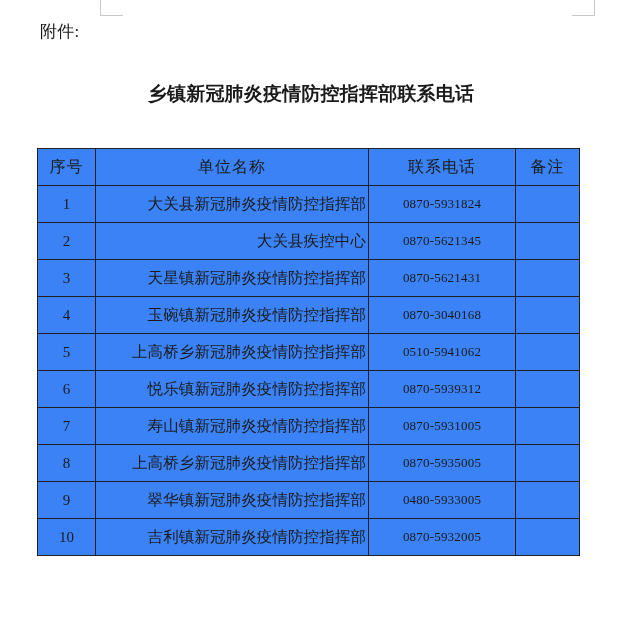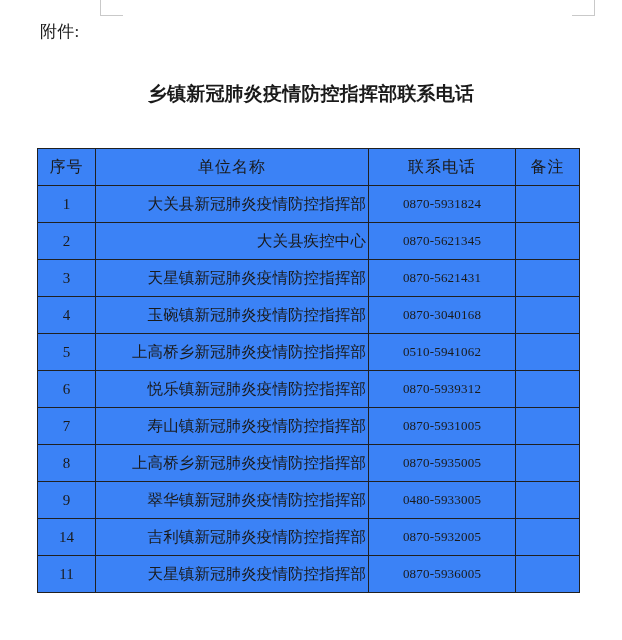--- a/index.html
+++ b/index.html
@@ -189,25 +189,19 @@
         <td class="phone">0870-5935005</td>
         <td class="remark"></td>
       </tr>
       <tr>
         <td class="seq">9</td>
         <td class="unit">翠华镇新冠肺炎疫情防控指挥部</td>
         <td class="phone">0480-5933005</td>
         <td class="remark"></td>
       </tr>
       <tr>
-        <td class="seq">14</td>
+        <td class="seq">10</td>
         <td class="unit">吉利镇新冠肺炎疫情防控指挥部</td>
         <td class="phone">0870-5932005</td>
         <td class="remark"></td>
       </tr>
-      <tr>
-        <td class="seq">11</td>
-        <td class="unit">天星镇新冠肺炎疫情防控指挥部</td>
-        <td class="phone">0870-5936005</td>
-        <td class="remark"></td>
-      </tr>
     </tbody>
 </table>
 
 </body></html>

